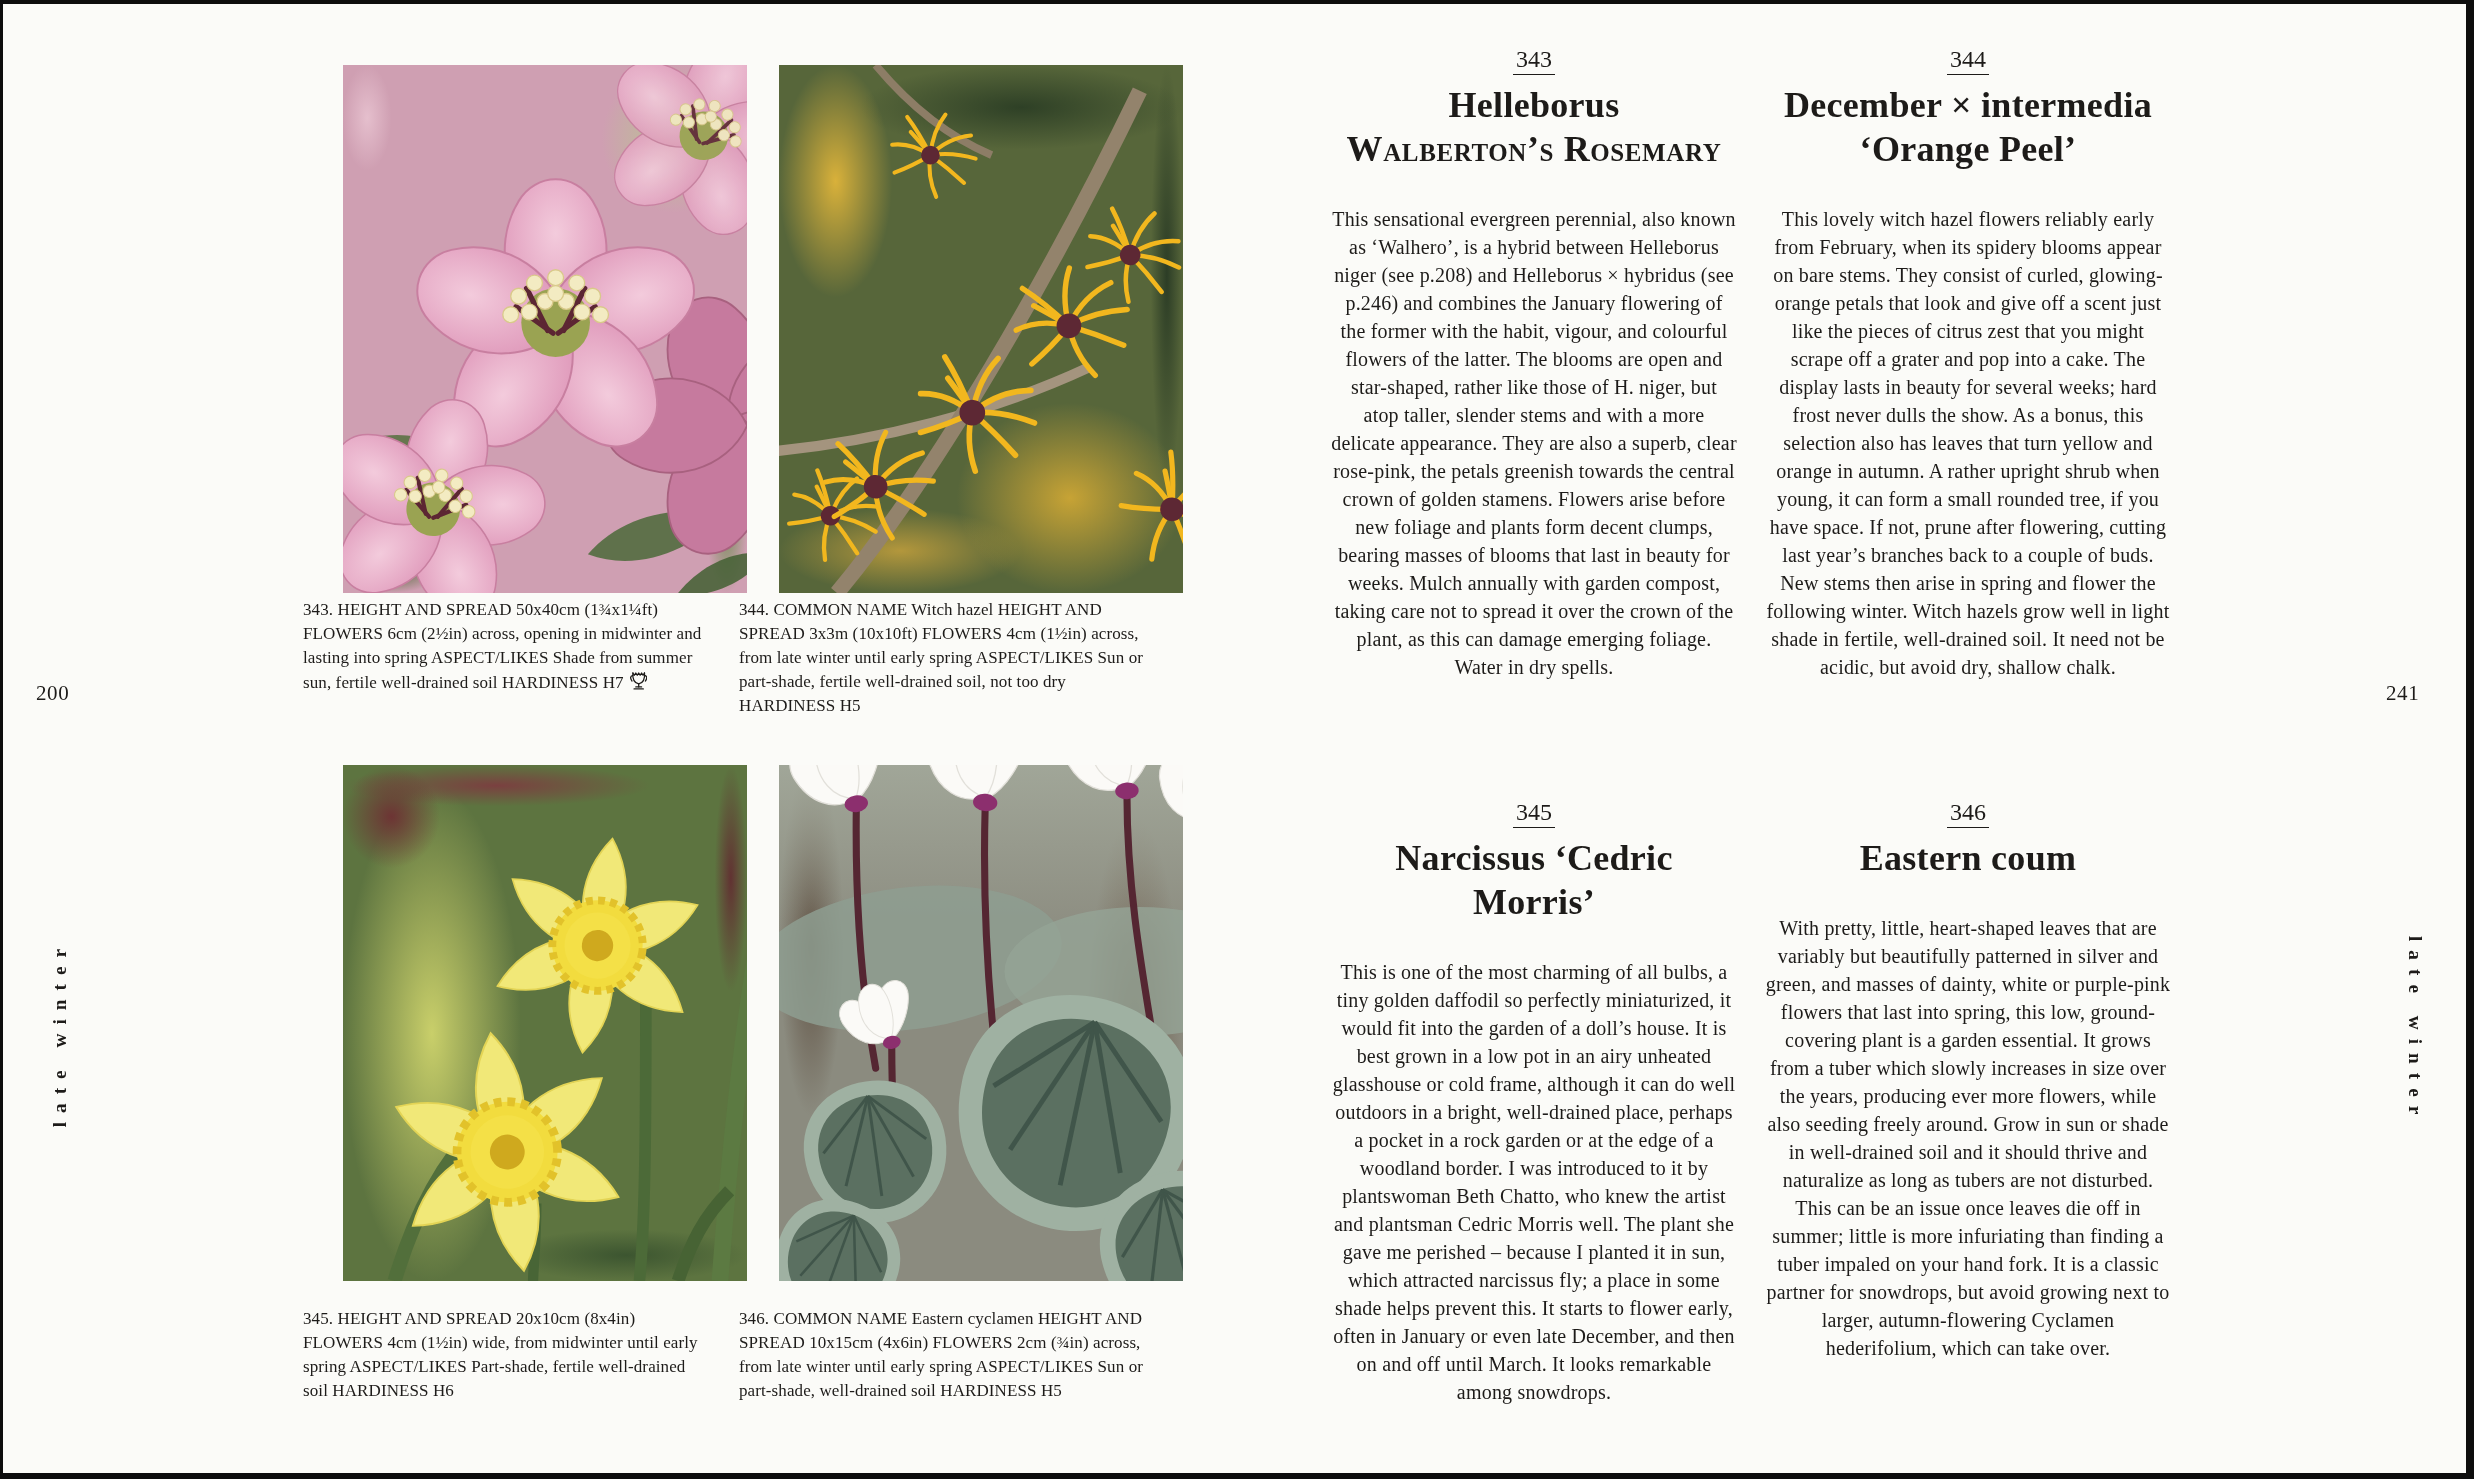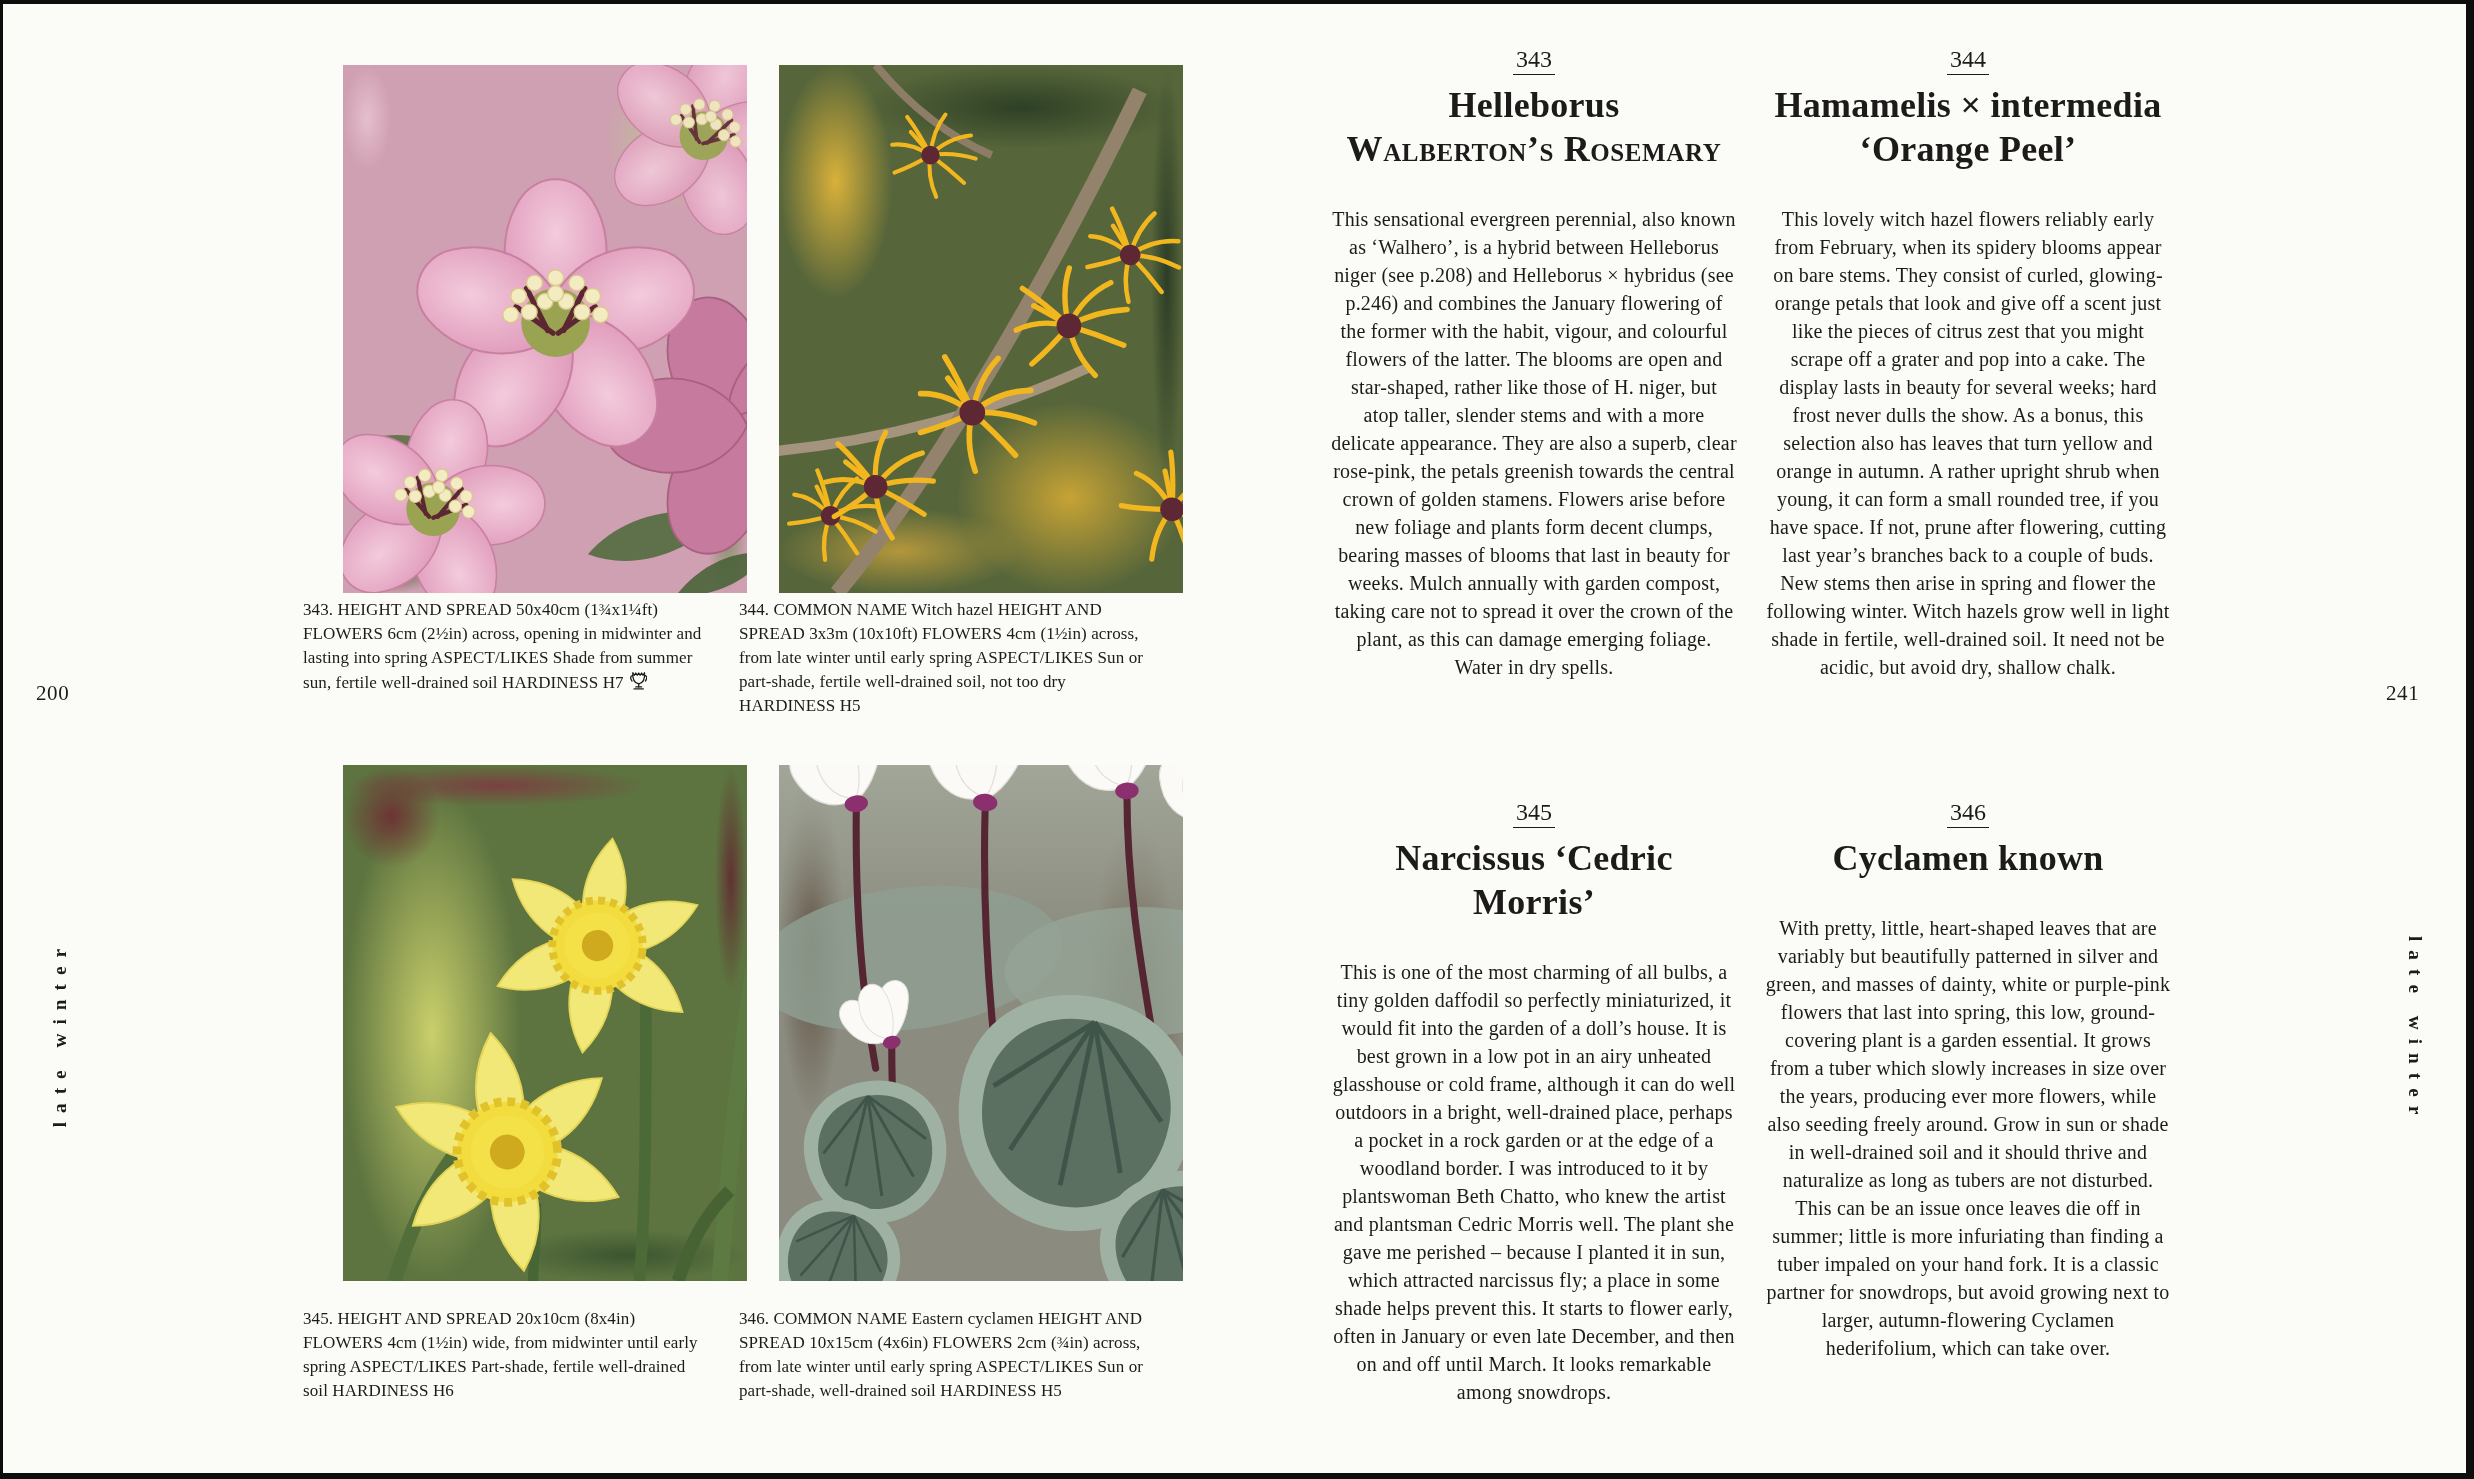--- a/index.html
+++ b/index.html
@@ -290,37 +290,37 @@
       <h2 class="title">
         <span class="line"><span class="i">Helleborus</span></span>
         <span class="line"><span class="sc">Walberton’s Rosemary</span></span>
       </h2>
       <p class="bodytext"><span>This sensational evergreen perennial, also known as ‘Walhero’, is a hybrid between </span><span class="i">Helleborus niger</span><span> (see p.208) and </span><span class="i">Helleborus</span><span> × </span><span class="i">hybridus</span><span> (see p.246) and combines the January flowering of the former with the habit, vigour, and colourful flowers of the latter. The blooms are open and star-shaped, rather like those of </span><span class="i">H. niger</span><span>, but atop taller, slender stems and with a more delicate appearance. They are also a superb, clear rose-pink, the petals greenish towards the central crown of golden stamens. Flowers arise before new foliage and plants form decent clumps, bearing masses of blooms that last in beauty for weeks. Mulch annually with garden compost, taking care not to spread it over the crown of the plant, as this can damage emerging foliage. Water in dry spells.</span></p>
     </article>
 
     <article class="entry" id="entry-344">
       <div class="num"><span>344</span></div>
       <h2 class="title">
-        <span class="line"><span class="i">Hamamelis</span><span> × </span><span class="i">intermedia</span></span>
+        <span class="line"><span class="i">December</span><span> × </span><span class="i">intermedia</span></span>
         <span class="line"><span>‘Orange Peel’</span></span>
       </h2>
       <p class="bodytext"><span>This lovely witch hazel flowers reliably early from February, when its spidery blooms appear on bare stems. They consist of curled, glowing-orange petals that look and give off a scent just like the pieces of citrus zest that you might scrape off a grater and pop into a cake. The display lasts in beauty for several weeks; hard frost never dulls the show. As a bonus, this selection also has leaves that turn yellow and orange in autumn. A rather upright shrub when young, it can form a small rounded tree, if you have space. If not, prune after flowering, cutting last year’s branches back to a couple of buds. New stems then arise in spring and flower the following winter. Witch hazels grow well in light shade in fertile, well-drained soil. It need not be acidic, but avoid dry, shallow chalk.</span></p>
     </article>
 
     <article class="entry" id="entry-345">
       <div class="num"><span>345</span></div>
       <h2 class="title">
         <span class="line"><span class="i">Narcissus</span><span> ‘Cedric Morris’</span></span>
       </h2>
       <p class="bodytext"><span>This is one of the most charming of all bulbs, a tiny golden daffodil so perfectly miniaturized, it would fit into the garden of a doll’s house. It is best grown in a low pot in an airy unheated glasshouse or cold frame, although it can do well outdoors in a bright, well-drained place, perhaps a pocket in a rock garden or at the edge of a woodland border. I was introduced to it by plantswoman Beth Chatto, who knew the artist and plantsman Cedric Morris well. The plant she gave me perished – because I planted it in sun, which attracted narcissus fly; a place in some shade helps prevent this. It starts to flower early, often in January or even late December, and then on and off until March. It looks remarkable among snowdrops.</span></p>
     </article>
 
     <article class="entry" id="entry-346">
       <div class="num"><span>346</span></div>
       <h2 class="title">
-        <span class="line"><span class="i">Cyclamen known</span></span>
+        <span class="line"><span class="i">Eastern coum</span></span>
       </h2>
       <p class="bodytext"><span>With pretty, little, heart-shaped leaves that are variably but beautifully patterned in silver and green, and masses of dainty, white or purple-pink flowers that last into spring, this low, ground-covering plant is a garden essential. It grows from a tuber which slowly increases in size over the years, producing ever more flowers, while also seeding freely around. Grow in sun or shade in well-drained soil and it should thrive and naturalize as long as tubers are not disturbed. This can be an issue once leaves die off in summer; little is more infuriating than finding a tuber impaled on your hand fork. It is a classic partner for snowdrops, but avoid growing next to larger, autumn-flowering </span><span class="i">Cyclamen hederifolium</span><span>, which can take over.</span></p>
     </article>
   </section>
 
 </div>
 
 
 </body></html>

